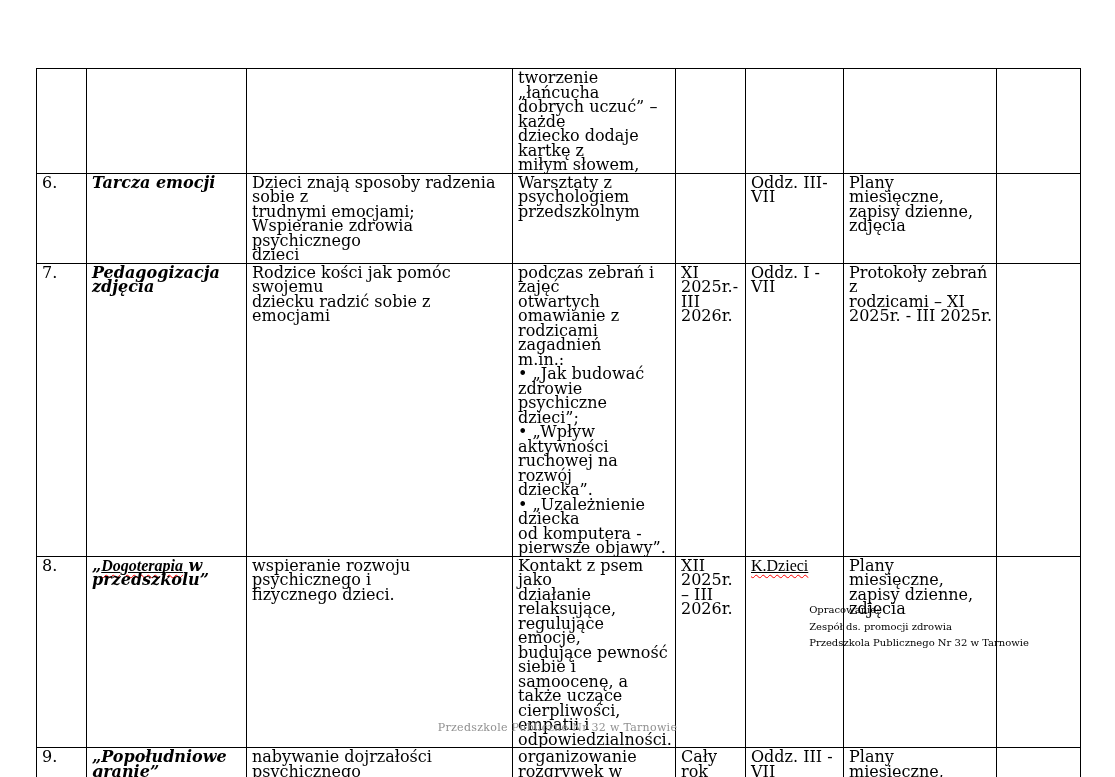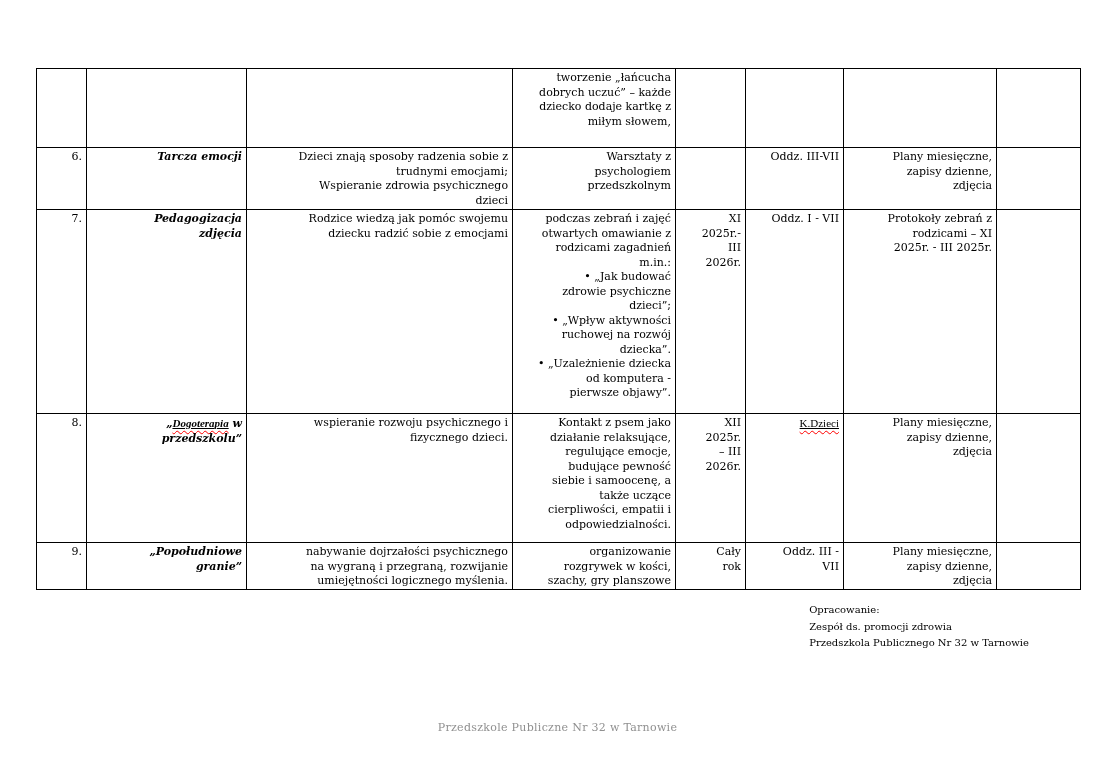--- a/index.html
+++ b/index.html
@@ -20,25 +20,24 @@
     left: 36px;
     top: 68px;
     width: 1044px;
     border-collapse: collapse;
     table-layout: fixed;
   }
   table.plan td {
     border: 1px solid #000000;
     vertical-align: top;
     padding: 2px 4px 0 5px;
-    font-size: 11px;
+    font-size: 16px;
     line-height: 14.5px;
     white-space: pre-line;
     overflow: hidden;
-    text-align: right;
   }
   td.c-no { padding-left: 7px; }
   td.c-title {
     font-weight: bold;
     font-style: italic;
     margin-top: 48px;
   }
   .misspelled {
     text-decoration: underline wavy #ff0000 1px;
     text-underline-offset: 3px;
@@ -113,21 +112,21 @@
     <td>Plany miesięczne,
 zapisy dzienne,
 zdjęcia</td>
     <td></td>
   </tr>
 
   <tr style="height:204px">
     <td class="c-no">7.</td>
     <td class="c-title">Pedagogizacja
 zdjęcia</td>
-    <td>Rodzice wiedzą jak pomóc swojemu
+    <td>Rodzice kości jak pomóc swojemu
 dziecku radzić sobie z emocjami</td>
     <td>podczas zebrań i zajęć
 otwartych omawianie z
 rodzicami zagadnień
 m.in.:
 • „Jak budować
 zdrowie psychiczne
 dzieci”;
 • „Wpływ aktywności
 ruchowej na rozwój

